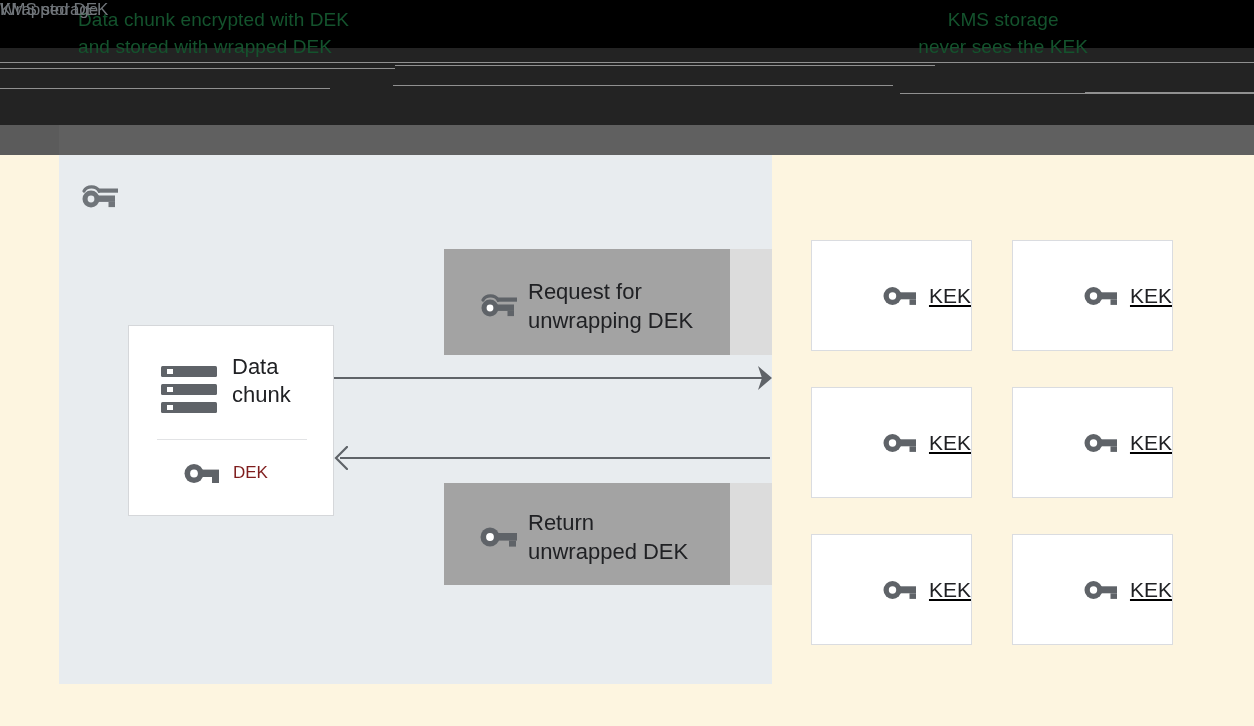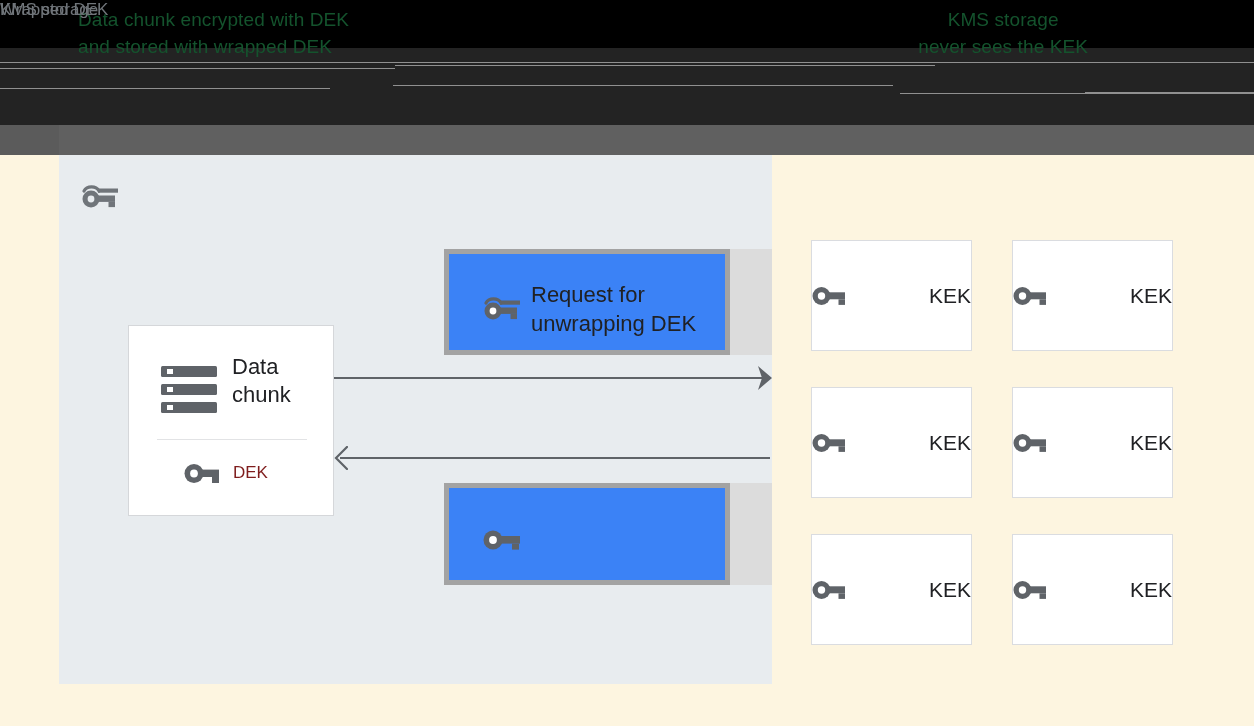--- a/index.html
+++ b/index.html
@@ -131,22 +131,22 @@
     line-height: 24px;
   }
 
   
   .msg-shadow {
     position: absolute;
     background: #dcdcdc;
   }
   .msg-card {
     position: absolute;
-    background: #3b82f6;
-    border: 5px solid #a3a3a3;
+    background: #a3a3a3;
+    border: 2px solid #a3a3a3;
     box-sizing: border-box;
     display: flex;
     align-items: center;
   }
   .msg-card .msg-icon {
     position: absolute;
     left: 33px;
     width: 40px; height: 30px;
   }
   .msg-card .msg-text {
@@ -205,22 +205,23 @@
     grid-template-rows: 111px 111px 111px;
     column-gap: 40px;
     row-gap: 36px;
   }
   .kek-card {
     background: #ffffff;
     border: 1px solid #dadce0;
     box-sizing: border-box;
     display: flex;
     align-items: center;
-    justify-content: space-between;
+    justify-content: flex-end;
     gap: 12px;
+    text-decoration: underline;
   }
   .kek-card .kek-icon {
     width: 34px; height: 24px;
     flex: 0 0 auto;
   }
   .kek-card .kek-label {
     color: #202124;
     font-size: 21px;
     line-height: 24px;
   }
@@ -310,20 +311,22 @@
   <div class="msg-shadow" id="card-return-shadow"></div>
   <div class="msg-card" id="card-return">
     <span class="msg-icon">
       <svg viewBox="0 0 40 30" width="40" height="30" aria-hidden="true">
         <circle cx="11" cy="16" r="9.5" fill="#5f6368"></circle>
         <circle cx="11" cy="16" r="3.9" fill="#ffffff"></circle>
         <rect x="18" y="12" width="20" height="7.6" fill="#5f6368"></rect>
         <rect x="30" y="19.6" width="7" height="6" fill="#5f6368"></rect>
       </svg>
     </span>
+    <div class="msg-text">Return
+unwrapped DEK</div>
   </div>
 
   <div class="arrow-line" id="arrow-out-line"></div>
   <span class="arrow-head-right">
     <svg viewBox="0 0 14 24" width="14" height="24" aria-hidden="true">
       <path d="M0 0 L14 12 L0 24 L4 12 Z" fill="#5f6368"></path>
     </svg>
   </span>
 
   <div class="arrow-line" id="arrow-in-line"></div>

